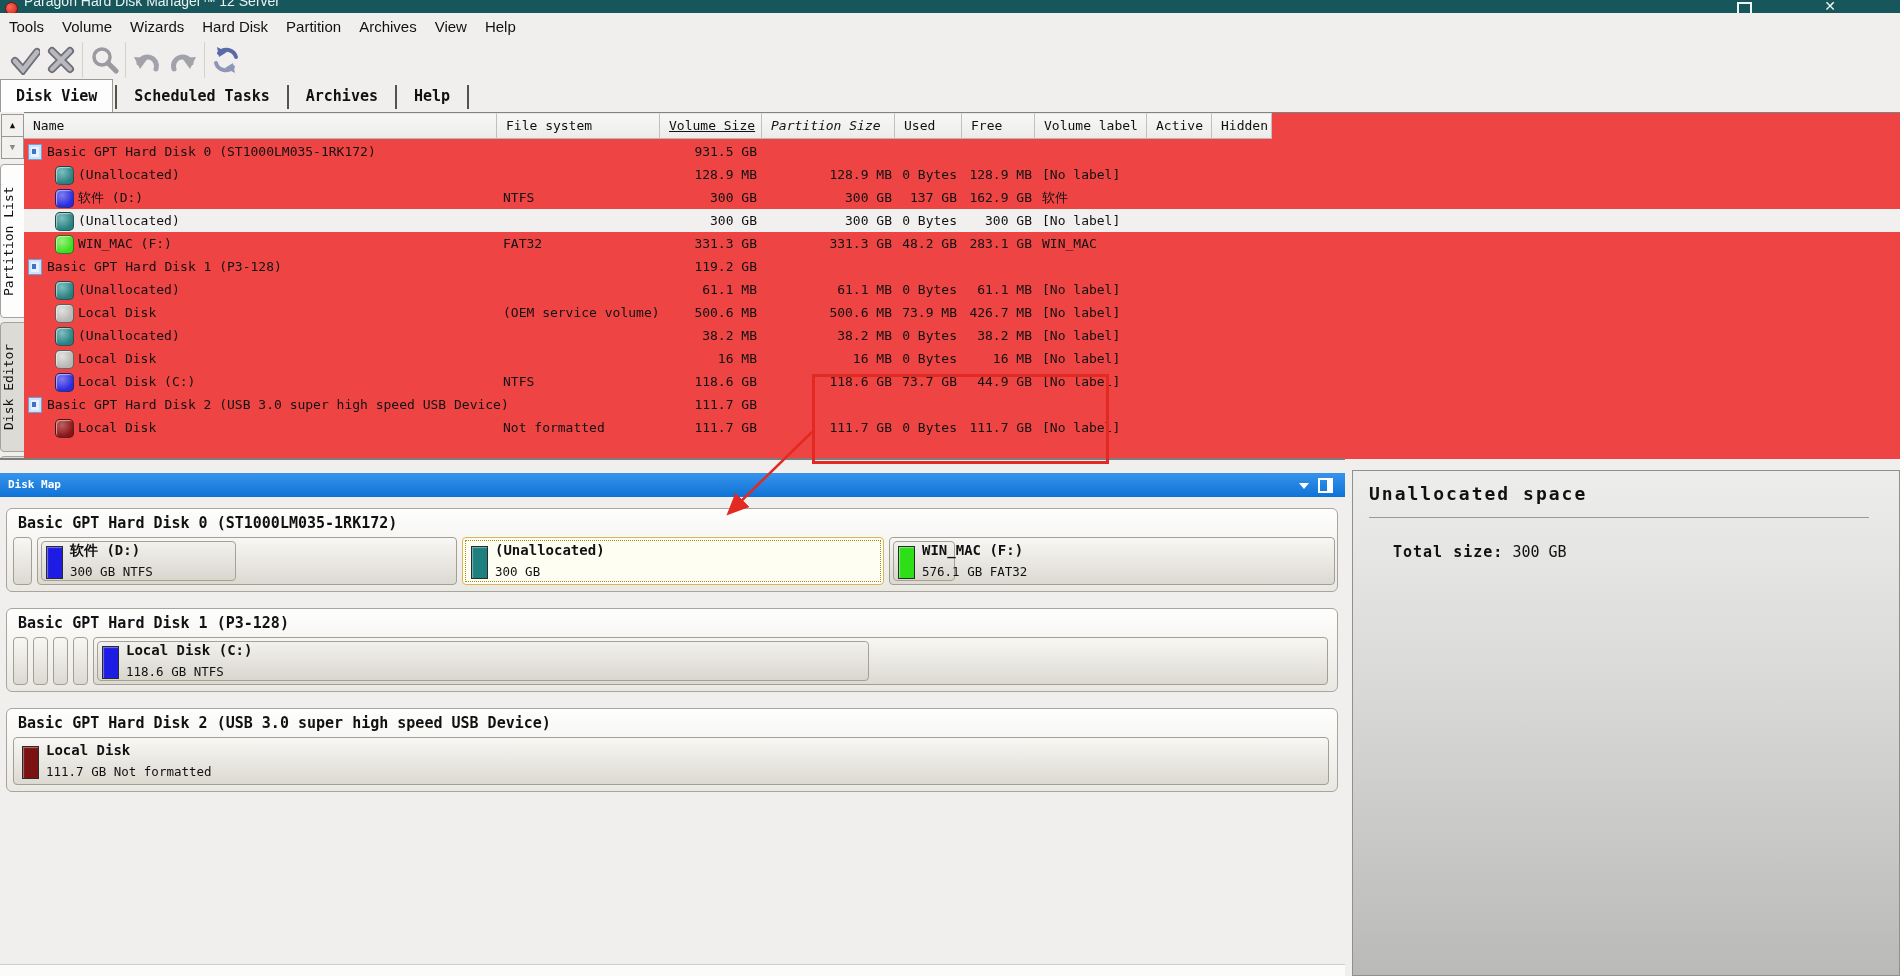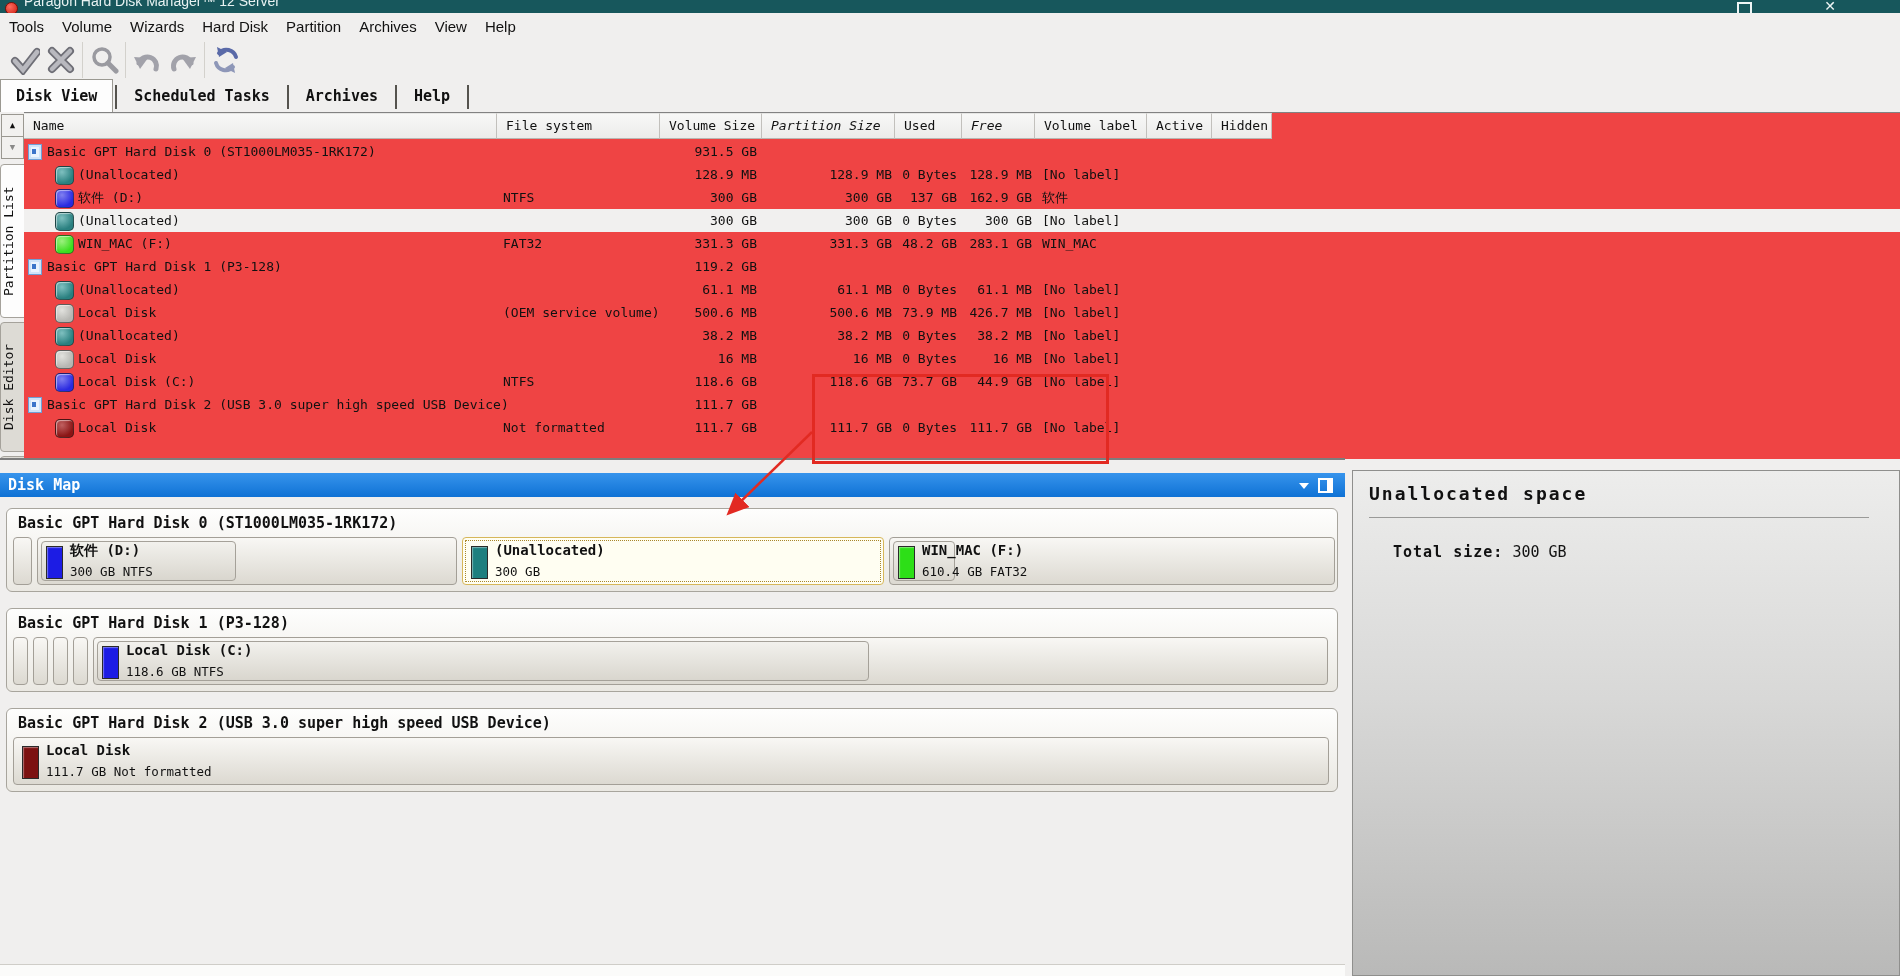--- a/index.html
+++ b/index.html
@@ -70,21 +70,21 @@
 
   
   .redbox{position:absolute;left:812px;top:374px;width:291px;height:84px;border:3px solid #e22a22;z-index:30;}
   .redtext{position:absolute;left:853px;top:424px;font-size:26px;line-height:30px;color:#e22a22;
       font-weight:bold;z-index:31;white-space:nowrap;letter-spacing:1px;}
   #arrowsvg{position:absolute;left:0;top:0;width:1900px;height:976px;z-index:32;pointer-events:none;}
 
   
   .dm-gap{position:absolute;left:0;top:458px;width:1345px;height:15px;background:#f0efee;border-top:2px solid #7d7d7d;}
   .dmheader{position:absolute;left:0;top:473px;width:1345px;height:24px;
-      background:linear-gradient(180deg,#3794ec,#0f72d5);color:#fff;font-size:15px;font-weight:bold;
+      background:linear-gradient(180deg,#3794ec,#0f72d5);color:#fff;font-size:11px;font-weight:bold;
       line-height:24px;}
   .dmheader .dmtitle{margin-left:8px;}
   .dm-caret{position:absolute;right:36px;top:10px;width:0;height:0;
       border-left:5px solid transparent;border-right:5px solid transparent;border-top:6px solid #fff;}
   .dm-panelicon{position:absolute;right:12px;top:5px;width:11px;height:11px;border:2px solid #fff;}
   .dm-panelicon::after{content:"";position:absolute;right:0;top:0;width:4px;height:100%;background:#fff;}
   .dmpanel{position:absolute;left:0;top:497px;width:1345px;height:467px;background:#f0efee;overflow:hidden;}
   .dm-bottom{position:absolute;left:0;top:964px;width:1345px;height:12px;background:#fbfbfa;border-top:1px solid #cfcdc8;}
 
   .dgroup{position:absolute;left:6px;width:1332px;height:84px;border:1px solid #a8a59d;border-radius:6px;
@@ -199,24 +199,24 @@
     <div class="sarrow" style="top:24px;color:#8a8a88;">▼</div>
     <div class="stab active" style="top:52px;height:152px;"><span>Partition List</span></div>
     <div class="stab" style="top:210px;height:128px;"><span>Disk Editor</span></div>
     <div class="stab" style="top:344px;height:150px;"></div>
   </div>
 
   <div class="table">
     <div class="thead" id="thead">
         <div class="th" style="width: 473px;">Name</div>
         <div class="th" style="width: 163px;">File system</div>
-        <div class="th" style="width: 102px;">Volume Size</div>
+        <div class="th" style="width: 102px; text-decoration: underline;">Volume Size</div>
         <div class="th" style="width: 133px; font-style: italic;">Partition Size</div>
         <div class="th" style="width: 67px;">Used</div>
-        <div class="th" style="width: 73px; font-style: italic;">Free</div>
+        <div class="th" style="width: 73px;">Free</div>
         <div class="th" style="width: 112px;">Volume label</div>
         <div class="th" style="width: 65px;">Active</div>
         <div class="th" style="width: 60px;">Hidden</div>
       </div>
     <div class="rows" id="rows">
         <div class="trow">
           <span class="dicon"></span>
           <span class="cell c-name-d">Basic GPT Hard Disk 0 (ST1000LM035-1RK172)</span>
           <span class="cell c-vs">931.5 GB</span>
         </div>
@@ -357,21 +357,21 @@
           </div>
           <div class="pbox sel" style="width: 422px;">
             <span class="pchip" style="background: rgb(30, 127, 127);"></span>
             <span class="ptitle">(Unallocated)</span>
             <span class="psub">300 GB</span>
           </div>
           <div class="pbox" style="width: 446px;">
             <div class="pcapsule" style="width: 62px;"></div>
             <span class="pchip" style="background: rgb(45, 223, 23);"></span>
             <span class="ptitle">WIN_MAC (F:)</span>
-            <span class="psub">610.4 GB FAT32</span>
+            <span class="psub">576.1 GB FAT32</span>
           </div>
         </div>
       </div>
       <div class="dgroup" style="top: 111px;">
         <div class="dgtitle">Basic GPT Hard Disk 1 (P3-128)</div>
         <div class="dgrow">
           <div class="pbox" style="width: 15px;"></div>
           <div class="pbox" style="width: 15px;"></div>
           <div class="pbox" style="width: 15px;"></div>
           <div class="pbox" style="width: 15px;"></div>

